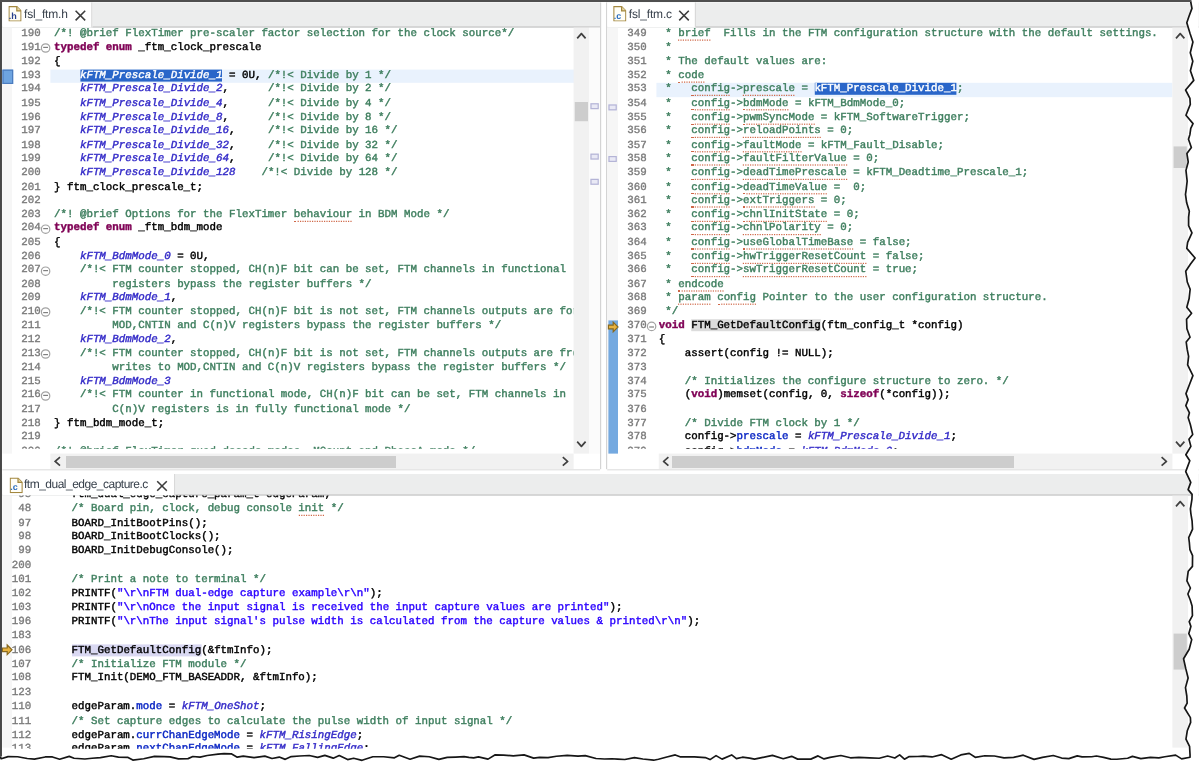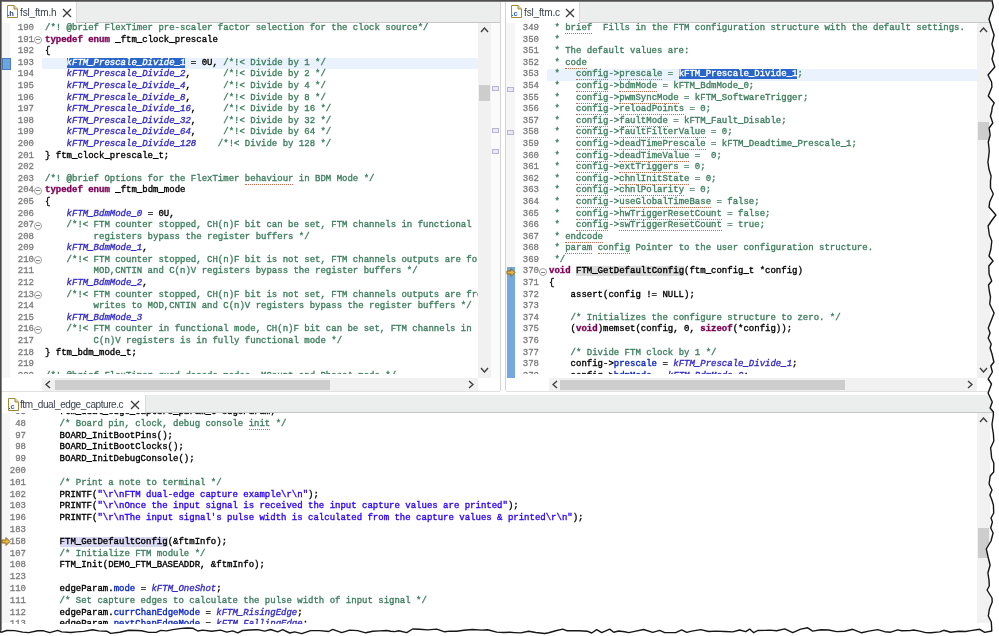--- a/index.html
+++ b/index.html
@@ -143,21 +143,21 @@
 <div class="tlabel" style="left:20px;top:399px;letter-spacing:-0.42px">ftm_dual_edge_capture.c</div>
 <svg class="abs" style="left:130px;top:400px" width="10" height="10" viewBox="0 0 10 10">
     <path d="M1 1 L9 9 M9 1 L1 9" stroke="#3c3c3c" stroke-width="1.3"></path>
   </svg>
 
 <div class="abs" style="left:2px;top:413px;width:8px;height:210px;background:#f6f6f6"></div>
 <svg class="abs" style="left:1px;top:536px" width="10" height="11" viewBox="0 0 10 11">
     <path d="M1 4 L5 4 L5 1.5 L9 5.5 L5 9.5 L5 7 L1 7 Z" fill="#e8b23e" stroke="#8a6a1f" stroke-width="1"></path>
   </svg>
 
-<div class="gut lh2" style="left:2px;top:413px;width:24px;height:211px;overflow:hidden;line-height:11.8px"><div style="margin-top:-6px">95</div><div>48</div><div>97</div><div>98</div><div>99</div><div>200</div><div>101</div><div>102</div><div>103</div><div>196</div><div>183</div><div>158</div><div>107</div><div>108</div><div>123</div><div>110</div><div>111</div><div>112</div><div>113</div></div>
+<div class="gut lh2" style="left:2px;top:413px;width:24px;height:211px;overflow:hidden;line-height:11.8px"><div style="margin-top:-6px">95</div><div>48</div><div>97</div><div>98</div><div>99</div><div>200</div><div>101</div><div>102</div><div>103</div><div>196</div><div>183</div><div>106</div><div>107</div><div>108</div><div>123</div><div>110</div><div>111</div><div>112</div><div>113</div></div>
 
 <div class="code lh2" style="left:38px;top:413px;width:940px;height:211px;overflow:hidden;line-height:11.8px"><div style="margin-top:-6px">    ftm_dual_edge_capture_param_t edgeParam;</div><div>    <span class="g">/* Board pin, clock, debug console <span class="sq">init</span> */</span></div><div>    BOARD_InitBootPins();</div><div>    BOARD_InitBootClocks();</div><div>    BOARD_InitDebugConsole();</div><div></div><div>    <span class="g">/* Print a note to terminal */</span></div><div>    PRINTF(<span class="s">"\r\nFTM dual-edge capture example\r\n"</span>);</div><div>    PRINTF(<span class="s">"\r\nOnce the input signal is received the input capture values are printed"</span>);</div><div>    PRINTF(<span class="s">"\r\nThe input signal's pulse width is calculated from the capture values &amp; printed\r\n"</span>);</div><div></div><div>    <span class="b occ2">FTM_GetDefaultConfig</span>(&amp;ftmInfo);</div><div>    <span class="g">/* Initialize FTM module */</span></div><div>    FTM_Init(DEMO_FTM_BASEADDR, &amp;ftmInfo);</div><div></div><div>    edgeParam.<span class="f">mode</span> = <span class="e">kFTM_OneShot</span>;</div><div>    <span class="g">/* Set capture edges to calculate the pulse width of input signal */</span></div><div>    edgeParam.<span class="f">currChanEdgeMode</span> = <span class="e">kFTM_RisingEdge</span>;</div><div>    edgeParam.<span class="f">nextChanEdgeMode</span> = <span class="e">kFTM_FallingEdge</span>;</div></div>
 
 <div class="sbtrack" style="left:977px;top:413px;width:13px;height:210px"></div>
 <svg class="abs" style="left:979px;top:417px" width="9" height="6" viewBox="0 0 9 6">
     <path d="M1 5 L4.5 1 L8 5" fill="none" stroke="#404040" stroke-width="1.4"></path>
   </svg>
 <div class="sbthumb" style="left:978px;top:528px;width:11px;height:30px"></div>
 
 <svg class="abs" style="left:0;top:0;pointer-events:none" width="999" height="636" viewBox="0 0 999 636">

